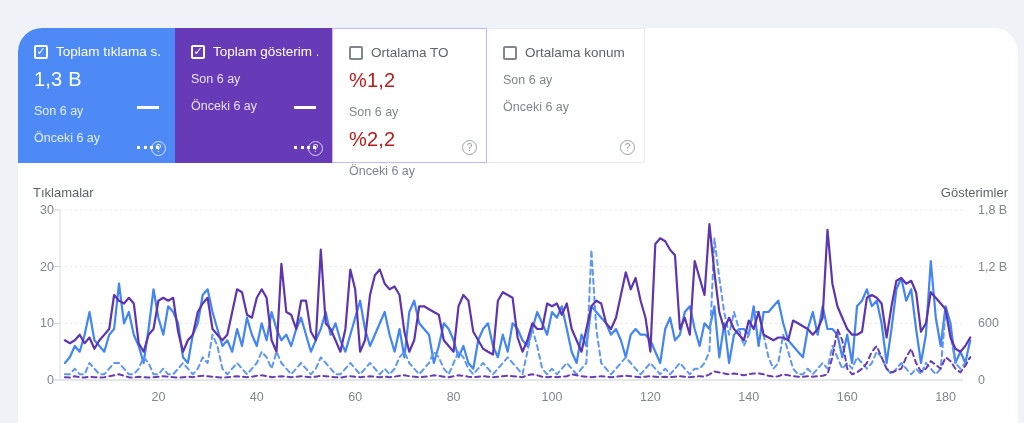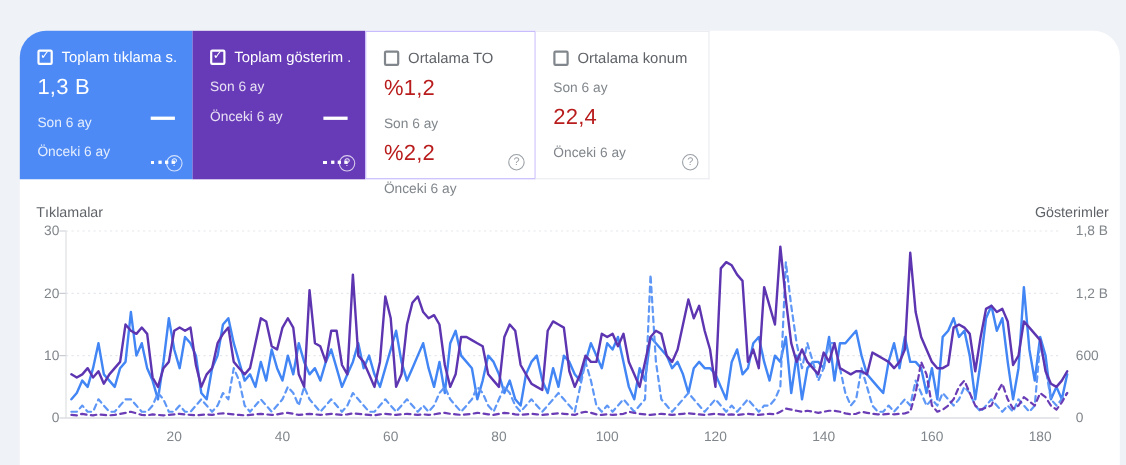--- a/index.html
+++ b/index.html
@@ -99,21 +99,20 @@
         <span>?</span>
       </div>
   </div>
 
   <div class="card card-position">
     <div class="card-title-row">
       <span class="checkbox unchecked"></span>
       <span class="card-title">Ortalama konum</span>
     </div>
     <div class="metric-label">Son 6 ay</div>
-    <div class="metric-value">22,4</div>
     <div class="metric-label">Önceki 6 ay</div>
     <div class="help help-gray">
         <span>?</span>
       </div>
   </div>
 
   <div class="chart-wrap">
     <svg id="chart" width="1000" height="245" viewBox="0 0 1000 245">
         <text x="15" y="14" fill="#5f6368" font-size="13" text-anchor="start">Tıklamalar</text>
         <text x="990" y="14" fill="#5f6368" font-size="13" text-anchor="end">Gösterimler</text>

